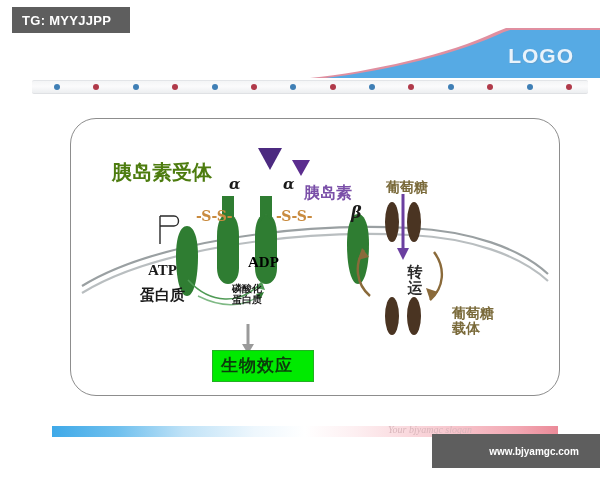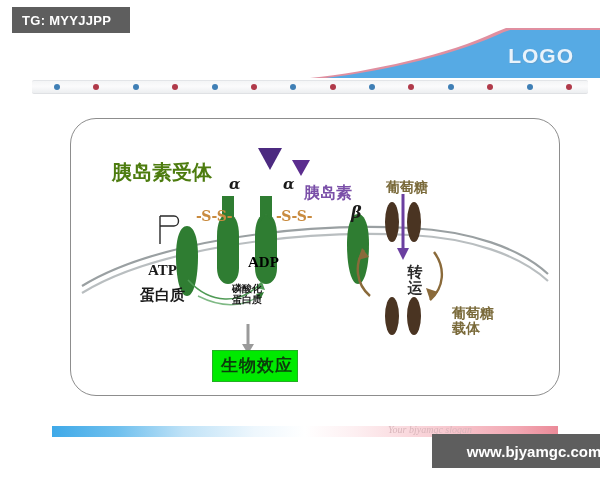--- a/index.html
+++ b/index.html
@@ -138,21 +138,21 @@
   .lbl-alpha1 { left: 229px; top: 176px; font-size: 15px; color: #1a1a1a; font-style: italic; font-family: "DejaVu Serif", serif;}
   .lbl-alpha2 { left: 283px; top: 176px; font-size: 15px; color: #1a1a1a; font-style: italic; font-family: "DejaVu Serif", serif;}
   .lbl-beta   { left: 351px; top: 204px; font-size: 16px; color: #1a1a1a; font-style: italic; font-family: "DejaVu Serif", serif;}
   .lbl-ss-left  { left: 196px; top: 209px; font-size: 14px; color: #c98b3f; font-family: "DejaVu Serif", serif; letter-spacing: -0.5px;}
   .lbl-ss-right { left: 276px; top: 209px; font-size: 14px; color: #c98b3f; font-family: "DejaVu Serif", serif; letter-spacing: -0.5px;}
 
   .bio-box {
     position: absolute;
     left: 212px;
     top: 350px;
-    padding: 3px 4px 4px 8px;
+    padding: 3px 20px 4px 8px;
     background: #00ea00;
     border: 1px solid #23b023;
     font-family: "DejaVu Serif", "Liberation Serif", serif;
     font-size: 17px;
     font-weight: bold;
     color: #0b3d0b;
     letter-spacing: 1px;
     white-space: nowrap;
   }
 
@@ -178,21 +178,21 @@
     white-space: nowrap;
   }
   .site-badge {
     position: absolute;
     right: 0px;
     bottom: 12px;
     width: 168px;
     height: 34px;
     background: #5e5e5e;
     color: #ffffff;
-    font-size: 15px;
+    font-size: 10px;
     font-weight: bold;
     display: flex;
     align-items: center;
     justify-content: center;
     box-sizing: border-box;
     padding-left: 36px;
   }
 </style>
 </head>
 <body>

